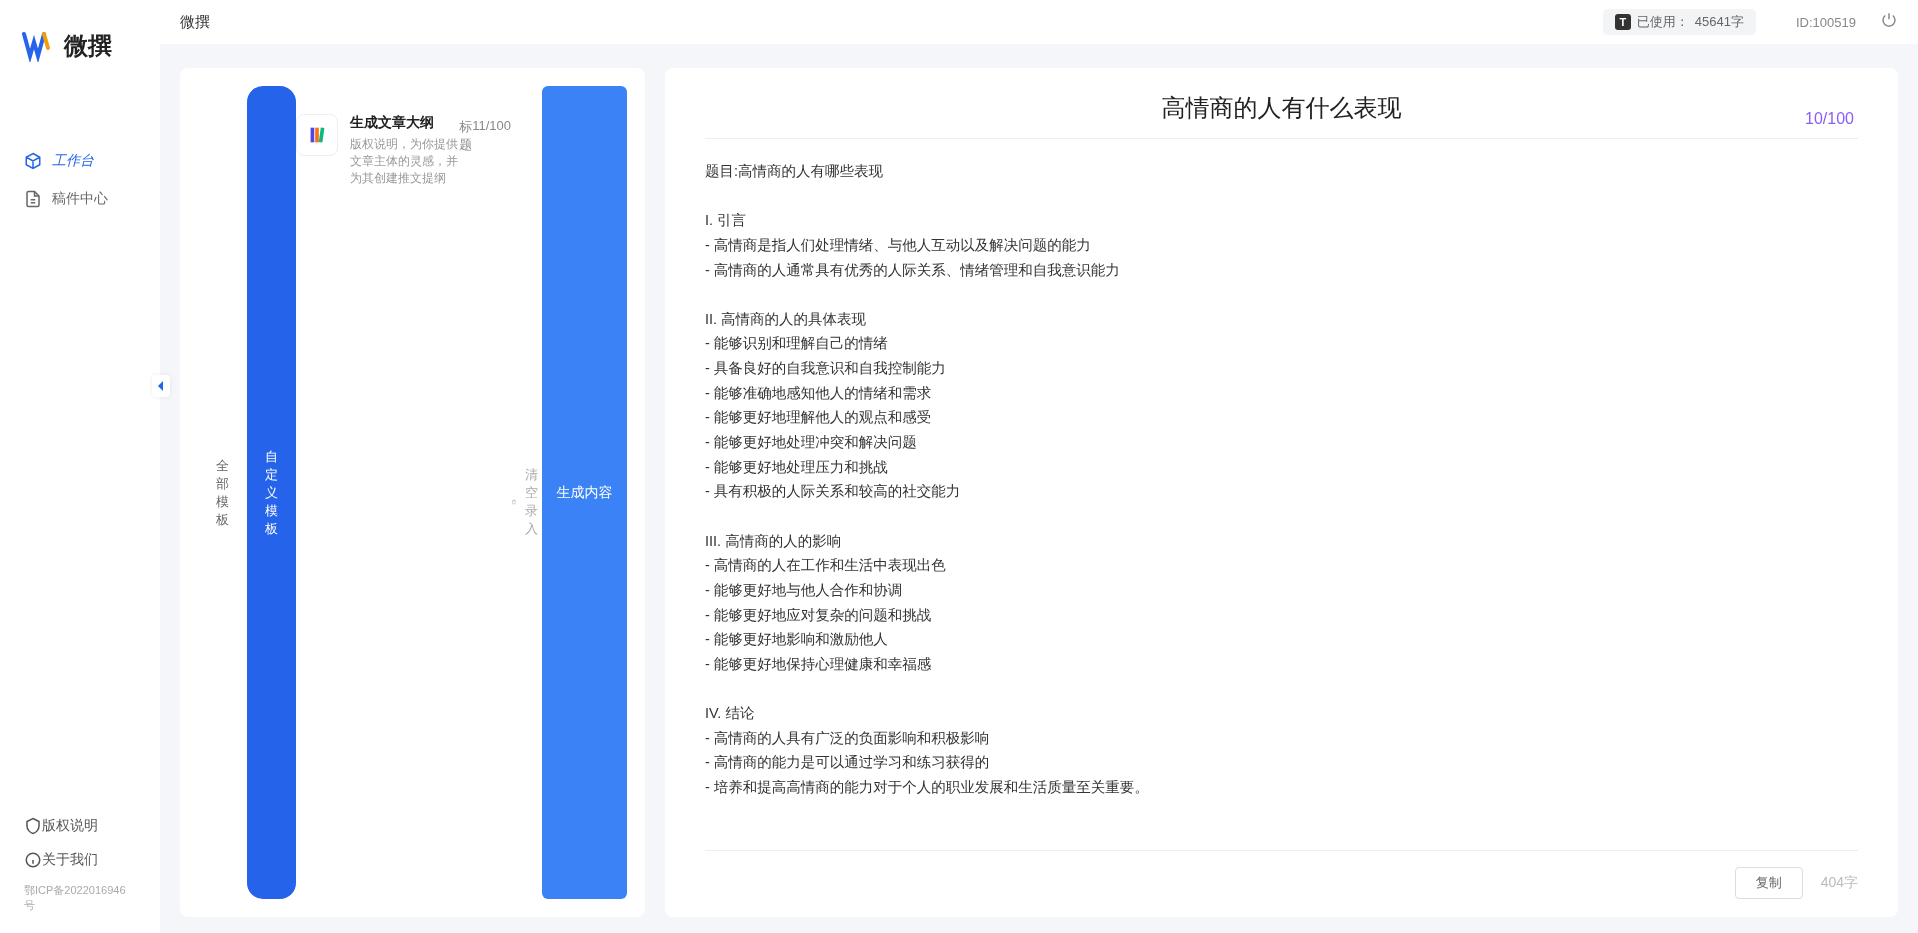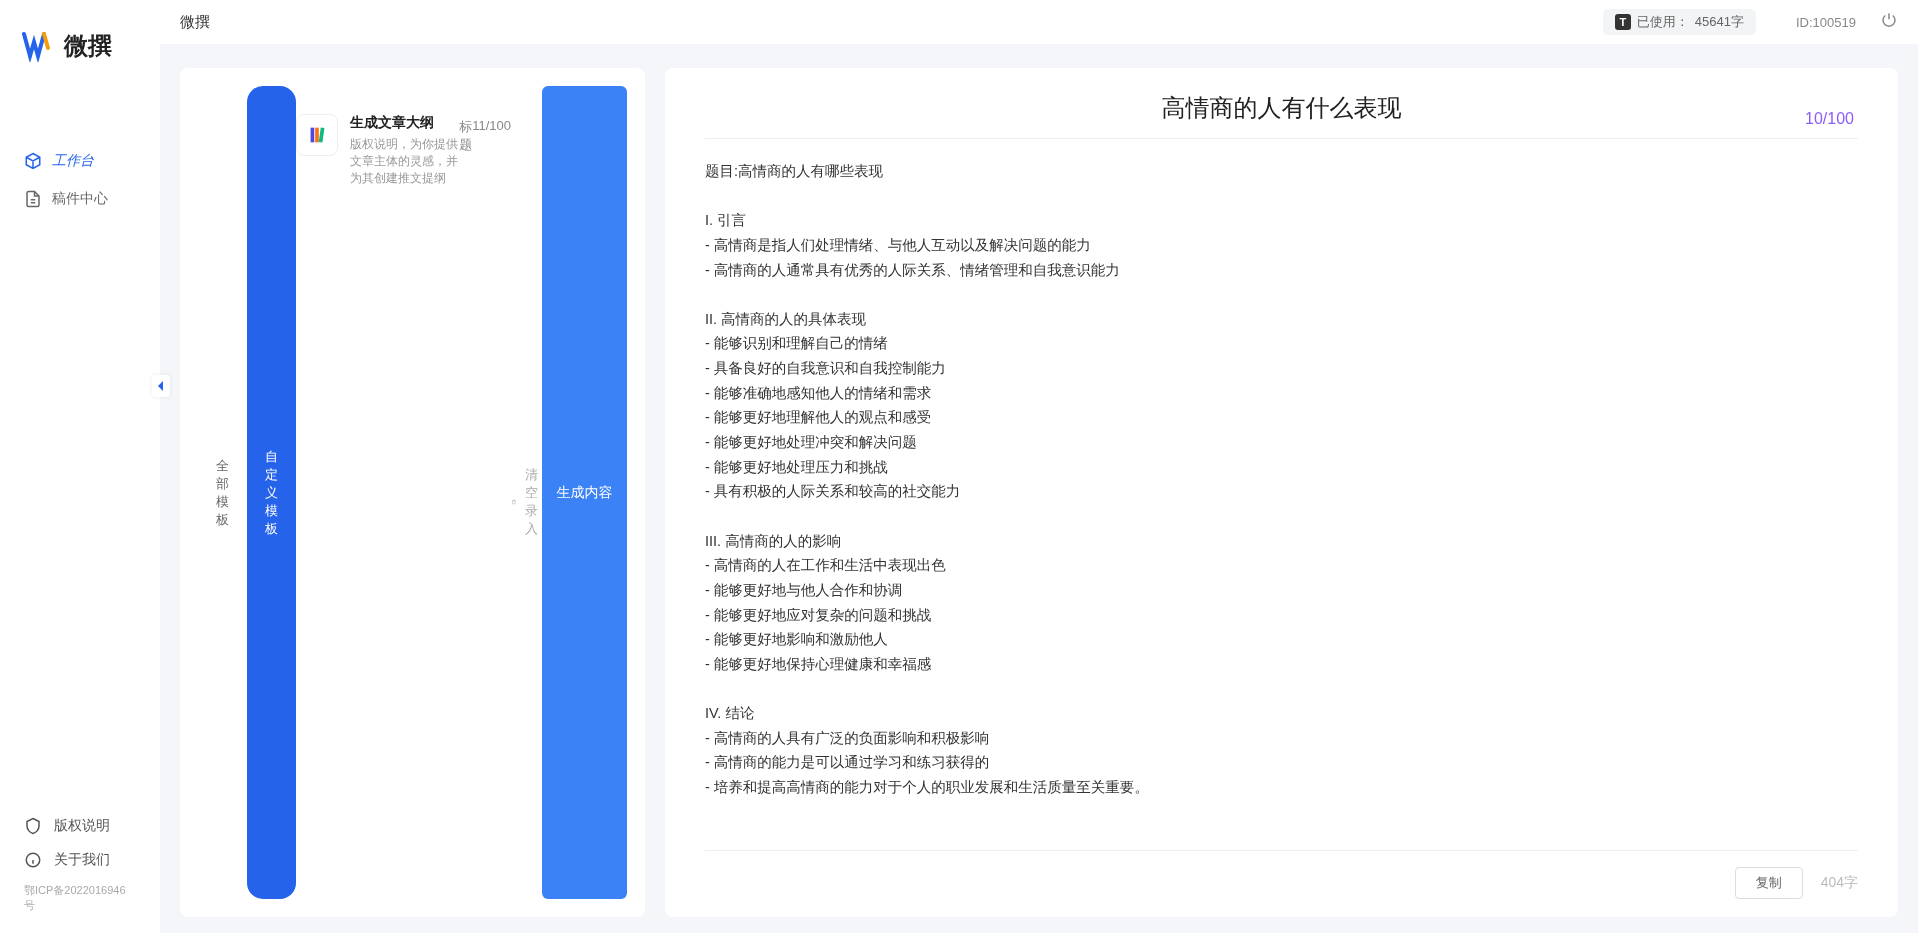--- a/index.html
+++ b/index.html
@@ -65,21 +65,21 @@
   width: 18px;
   height: 18px;
 }
 .sidebar-footer {
   padding: 10px 0 20px;
 }
 .footer-item {
   display: flex;
   align-items: center;
   padding: 8px 24px;
-  gap: 12px;
+  gap: 0;
   cursor: pointer;
   font-size: 14px;
   color: #555;
   text-align: center;
 }
 .icp {
   font-size: 11px;
   color: #aaa;
   padding: 0 24px;
   margin-top: 6px;

